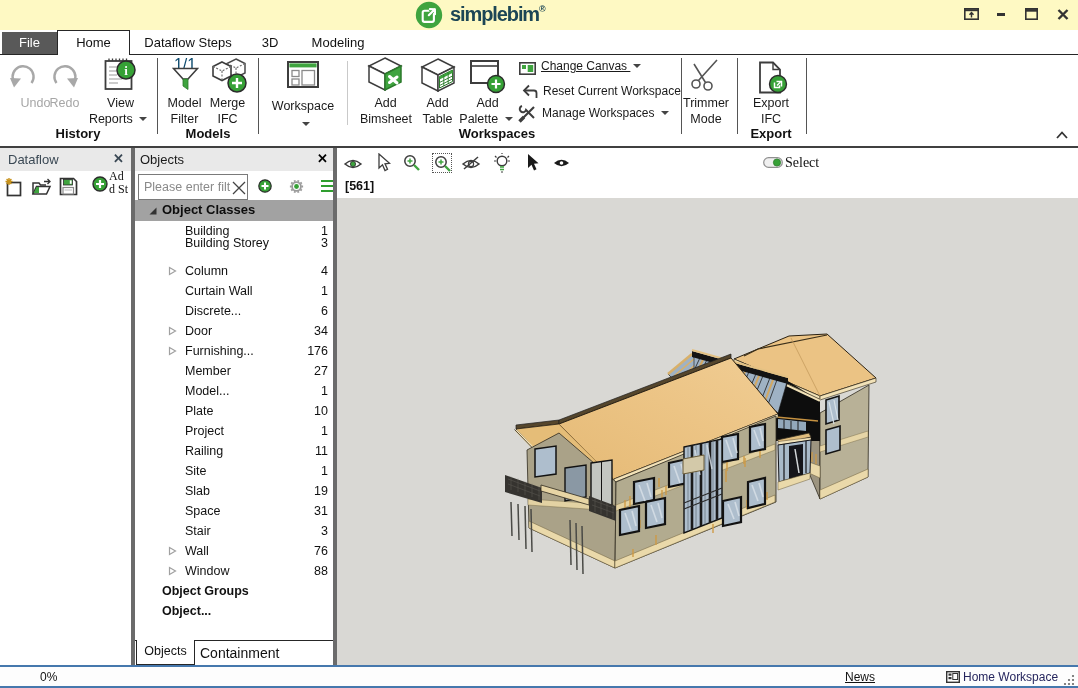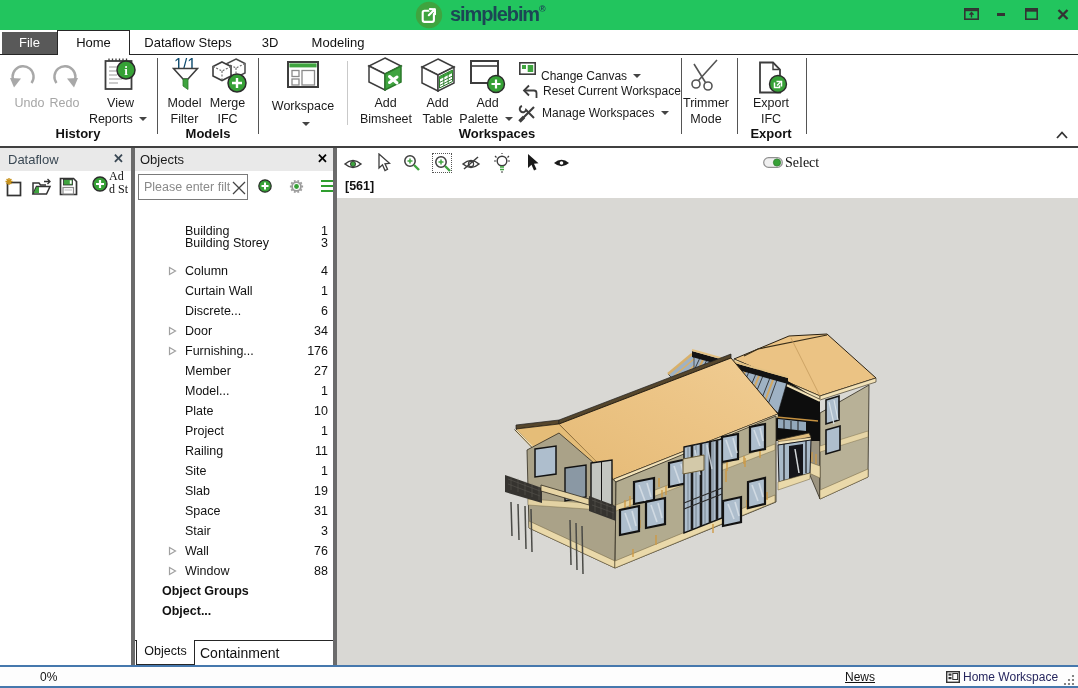--- a/index.html
+++ b/index.html
@@ -1,20 +1,20 @@
 <!DOCTYPE html>
 <html><head>
 <meta charset="utf-8">
 <style>
 * { margin:0; padding:0; box-sizing:border-box; }
 html,body { width:1078px; height:688px; overflow:hidden; background:#fff;
   font-family:"Liberation Sans", sans-serif; }
 .abs { position:absolute; }
 
-#titlebar { position:absolute; left:0; top:0; width:1078px; height:30px; background:#22c55e; }
+#titlebar { position:absolute; left:0; top:0; width:1078px; height:30px; background:#fef9c3; }
 #logo { position:absolute; left:414px; top:1px; height:28px; }
 #logotext { position:absolute; left:450px; top:3px; font-size:20px; font-weight:bold;
   color:#1c4655; letter-spacing:-1.1px; }
 #logoreg { font-size:9px; vertical-align:9px; }
 
 #tabrow { position:absolute; left:0; top:30px; width:1078px; height:25px; background:#fff; }
 #tabline { position:absolute; left:0; top:54px; width:1078px; height:1px; background:#262626; }
 .tab { position:absolute; top:31px; height:23px; font-size:13px; color:#111;
   text-align:center; line-height:23px; }
 #tab-file { left:2px; top:32px; width:55px; height:22px; background:#595959; color:#fff; line-height:22px;}
@@ -94,21 +94,21 @@
   <div class="rlabel" style="left:733px; width:76px;">Export</div>
 
   <svg class="abs" style="left:9px; top:6px;" width="29" height="29" viewBox="0 0 29 29">
     <path d="M6.5,23 A10.5,10.5 0 1 1 22.5,22" fill="none" stroke="#a8a8a8" stroke-width="2.4"></path>
     <path d="M1,17 L12,17.5 L5,26.5 Z" fill="#a8a8a8"></path>
   </svg>
   <svg class="abs" style="left:50px; top:6px;" width="29" height="29" viewBox="0 0 29 29">
     <path d="M22.5,23 A10.5,10.5 0 1 0 6.5,22" fill="none" stroke="#a8a8a8" stroke-width="2.4"></path>
     <path d="M28,17 L17,17.5 L24,26.5 Z" fill="#a8a8a8"></path>
   </svg>
-  <div class="rbtn-label dis" style="left:7px; top:41px; width:45px;">Undo</div>
+  <div class="rbtn-label dis" style="left:13px; top:41px; width:45px;">Undo</div>
   <div class="rbtn-label dis" style="left:42px; top:41px; width:45px;">Redo</div>
 
   <svg class="abs" style="left:103px; top:2px;" width="36" height="36" viewBox="0 0 36 36">
     <rect x="2.5" y="4" width="26" height="28" fill="#fff" stroke="#3d3d3d" stroke-width="1.8"></rect>
     <path d="M6,4 v-2.5 M9.5,4 v-2.5 M13,4 v-2.5 M16.5,4 v-2.5 M20,4 v-2.5 M23.5,4 v-2.5" stroke="#3d3d3d" stroke-width="1.3"></path>
     <path d="M6,10 h12 M6,14 h8 M6,18 h8 M6,22 h13 M6,26 h9" stroke="#9a9a9a" stroke-width="1.2"></path>
     <circle cx="23" cy="13" r="9" fill="#36a136" stroke="#2b2b2b" stroke-width="1.5"></circle>
     <text x="23" y="18" font-family="Liberation Serif" font-size="13" font-weight="bold" fill="#fff" text-anchor="middle">i</text>
   </svg>
   <div class="rbtn-label" style="left:98px; top:41px; width:45px;">View</div>
@@ -170,21 +170,21 @@
     <path d="M21.5,24 h9 M26,19.5 v9" stroke="#fff" stroke-width="2.2"></path>
   </svg>
   <div class="rbtn-label" style="left:465px; top:41px; width:45px;">Add</div>
   <div class="rbtn-label" style="left:456px; top:57px; width:60px;">Palette <span class="caret"></span></div>
 
   <svg class="abs" style="left:519px; top:7px;" width="17" height="13" viewBox="0 0 17 13">
     <rect x="0.8" y="0.8" width="15.4" height="11.4" fill="#fff" stroke="#3d3d3d" stroke-width="1.6"></rect>
     <rect x="3" y="3" width="4" height="4" fill="#3fa43f"></rect>
     <rect x="8.7" y="3" width="5.5" height="7" fill="#3fa43f"></rect>
   </svg>
-  <div class="menurow" style="left:541px; top:14px;">Change Canvas <span class="caret"></span></div>
+  <div class="menurow" style="left:541px; top:4px;text-decoration:underline;">Change Canvas <span class="caret"></span></div>
 
   <svg class="abs" style="left:521px; top:28px;" width="18" height="17" viewBox="0 0 18 17">
     <path d="M3,7.5 H13 Q15.5,7.5 15.5,10 V15" fill="none" stroke="#3d3d3d" stroke-width="1.8"></path>
     <path d="M8,2.5 L3,7.5 L8,12.5" fill="none" stroke="#3d3d3d" stroke-width="1.8"></path>
   </svg>
   <div class="menurow" style="left:543px; top:29px;">Reset Current Workspace</div>
 
   <svg class="abs" style="left:518px; top:48px;" width="20" height="20" viewBox="0 0 20 20">
     <path d="M3,17 L16,4" stroke="#3d3d3d" stroke-width="2.2"></path>
     <path d="M1.5,18.5 L6,14" stroke="#3d3d3d" stroke-width="3.4"></path>
@@ -267,20 +267,26 @@
   </svg>
   <svg class="abs" style="left:154px; top:31px;" width="15" height="15" viewBox="0 0 15 15">
     <circle cx="7.5" cy="7.5" r="4.4" fill="none" stroke="#9a9a9a" stroke-width="1.8"></circle>
     <path d="M12.4,7.5 L14.1,7.5 M11.5,10.4 L12.8,11.4 M9.0,12.2 L9.5,13.8 M6.0,12.2 L5.5,13.8 M3.5,10.4 L2.2,11.4 M2.6,7.5 L0.9,7.5 M3.5,4.6 L2.2,3.6 M6.0,2.8 L5.5,1.2 M9.0,2.8 L9.5,1.2 M11.5,4.6 L12.8,3.6" stroke="#9a9a9a" stroke-width="1.9"></path>
     <circle cx="7.5" cy="7.5" r="2.4" fill="#36a136"></circle>
   </svg>
   <div class="abs" style="left:186px; top:31.5px; width:12px; height:2.6px; background:#2f9e2f;"></div>
   <div class="abs" style="left:186px; top:36.5px; width:12px; height:2.6px; background:#2f9e2f;"></div>
   <div class="abs" style="left:186px; top:41.5px; width:12px; height:2.6px; background:#2f9e2f;"></div>
 
+  <div class="abs" style="left:0; top:52px; width:198px; height:21px; background:#a2a2a2;">
+    <svg class="abs" style="left:13px; top:6px;" width="10" height="10" viewBox="0 0 10 10">
+      <path d="M8.5,1.5 L8.5,8.5 L1.5,8.5 Z" fill="#333"></path>
+    </svg>
+    <span style="position:absolute; left:27px; top:2px; font-size:13px; font-weight:bold; color:#0d0d0d;">Object Classes</span>
+  </div>
 
   <div id="tree">
   <div class="trow" style="top:73px;">
         <span class="nm">Building</span>
         <span class="cnt">1</span>
       </div>
   <div class="trow" style="top:85px;">
         <span class="nm">Building Storey</span>
         <span class="cnt">3</span>
       </div>

